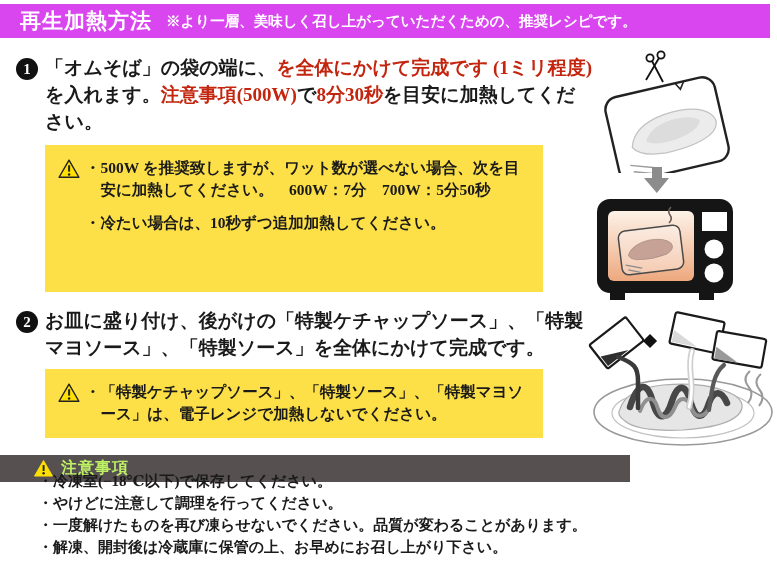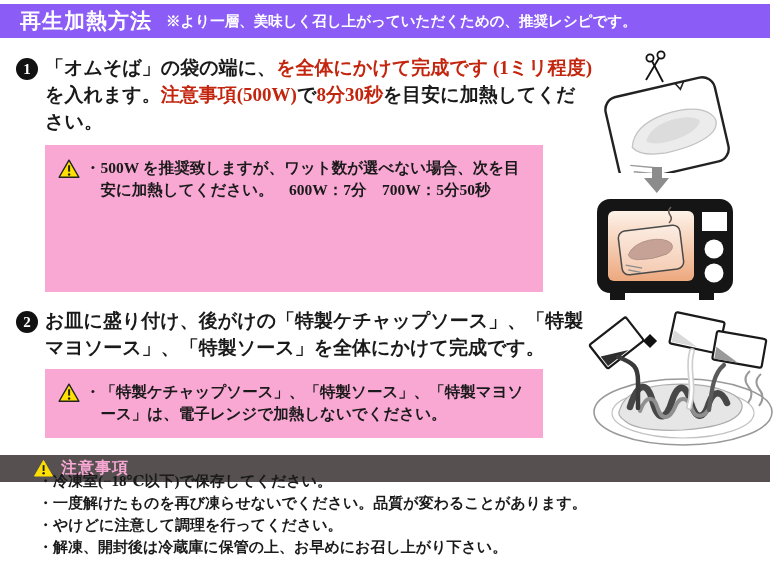--- a/index.html
+++ b/index.html
@@ -6,51 +6,51 @@
   html,body { background:#fff; }
   .page {
     position:relative; width:777px; height:586px; background:#fff; overflow:hidden;
     font-family:"Liberation Serif","DejaVu Serif",serif; font-weight:700; color:#1a1a1a;
   }
   .red { color:#c3250e; }
 
   
   .topbar {
     position:absolute; left:0; top:4px; width:770px; height:34px;
-    background:#8b5cf6; color:#fff; display:flex; align-items:center;
+    background:#d946ef; color:#fff; display:flex; align-items:center;
   }
   .topbar .title { font-size:21px; margin-left:20px; letter-spacing:1px; }
   .topbar .subtitle { font-size:14.5px; margin-left:14px; }
 
   
   .step { position:absolute; display:flex; }
   .step1 { left:16px; top:55px; width:578px; }
   .step2 { left:16px; top:308px; width:578px; }
   .num {
     flex:0 0 auto; width:22px; height:22px; margin:3px 7px 0 0;
     background:#111; color:#fff; border-radius:50%;
     font-size:15px; line-height:22px; text-align:center;
   }
   .step-text { font-size:19px; line-height:1.42; }
 
   
   .graybox {
-    position:absolute; left:45px; width:498px; background:#f9a8d4;
+    position:absolute; left:45px; width:498px; background:#fde047;
     padding:12px 12px 12px 40px; font-size:15.5px; line-height:1.45;
   }
   .box1 { top:145px; min-height:147px; }
   .box2 { top:369px; min-height:59px; }
   .graybox .warnicon { position:absolute; left:13px; top:14px; }
   .graybox p { padding-left:1em; text-indent:-1em; }
   .graybox p + p { margin-top:10px; }
 
   
   .cautionbar {
-    position:absolute; left:0; top:455px; width:770px; height:27px;
-    background:#565051; color:#f9a8d4; display:flex; align-items:center;
+    position:absolute; left:0; top:455px; width:630px; height:27px;
+    background:#565051; color:#bef264; display:flex; align-items:center;
   }
   .cautionbar .warnicon { margin-left:34px; margin-right:8px; display:flex; }
   .cautionbar .ctitle { font-size:16px; letter-spacing:1px; }
   .cautionlist { position:absolute; left:38px; top:470px; width:710px; font-size:15px; }
   .cautionlist div { line-height:22px; }
 
   
   .illus { position:absolute; }
   .pouch-illus   { left:588px; top:45px; }
   .arrow-illus   { left:644px; top:167px; }
@@ -74,20 +74,21 @@
 
   <div class="graybox box1">
     <span class="warnicon">
       <svg width="22" height="20" viewBox="0 0 20 18">
           <path d="M10 1 L19 16.5 H1 Z" fill="#ffe000" stroke="#222" stroke-width="1.3" stroke-linejoin="round"></path>
           <rect x="9.2" y="5.6" width="1.8" height="5.8" fill="#222"></rect>
           <circle cx="10.1" cy="13.9" r="1.15" fill="#222"></circle>
         </svg>
     </span>
     <p>・500W を推奨致しますが、ワット数が選べない場合、次を目安に加熱してください。　600W：7分　700W：5分50秒</p>
+    <p>・冷たい場合は、10秒ずつ追加加熱してください。</p>
   </div>
 
   <div class="step step2">
     <span class="num">2</span>
     <p class="step-text">お皿に盛り付け、後がけの「特製ケチャップソース」、「特製マヨソース」、「特製ソース」を全体にかけて完成です。</p>
   </div>
 
   <div class="graybox box2">
     <span class="warnicon">
       <svg width="22" height="20" viewBox="0 0 20 18">
@@ -105,22 +106,22 @@
           <path d="M10 0.5 L19.5 17 H0.5 Z" fill="#ffe000" stroke="#ffe000" stroke-linejoin="round"></path>
           <rect x="9.1" y="5.4" width="2" height="6.2" fill="#222"></rect>
           <circle cx="10.1" cy="14" r="1.3" fill="#222"></circle>
         </svg>
     </span>
     <span class="ctitle">注意事項</span>
   </div>
 
   <div class="cautionlist">
     <div>・冷凍室(−18℃以下)で保存してください。</div>
+    <div>・やけどに注意して調理を行ってください。</div>
     <div>・一度解けたものを再び凍らせないでください。品質が変わることがあります。</div>
-    <div>・やけどに注意して調理を行ってください。</div>
     <div>・解凍、開封後は冷蔵庫に保管の上、お早めにお召し上がり下さい。</div>
   </div>
 
   <svg class="illus pouch-illus" width="160" height="128" viewBox="0 0 160 128">
     <g transform="rotate(-13 75 80)">
       <rect x="22" y="42" width="112" height="86" rx="13" fill="#fff" stroke="#222" stroke-width="2.4"></rect>
       <path d="M96 42 l4 7 l5 -7" fill="none" stroke="#222" stroke-width="1.6"></path>
       <path d="M40 95 Q46 74 78 70 Q112 67 124 80 Q132 89 122 98 Q108 108 72 108 Q46 106 40 95 Z" fill="#ececec" stroke="#c2c2c2" stroke-width="1.2"></path>
       <path d="M55 92 Q62 79 84 77 Q105 76 112 84 Q108 94 84 97 Q62 99 55 92 Z" fill="#dcdcdc"></path>
       <line x1="34" y1="112" x2="58" y2="120" stroke="#9a9a9a" stroke-width="1.4"></line>

